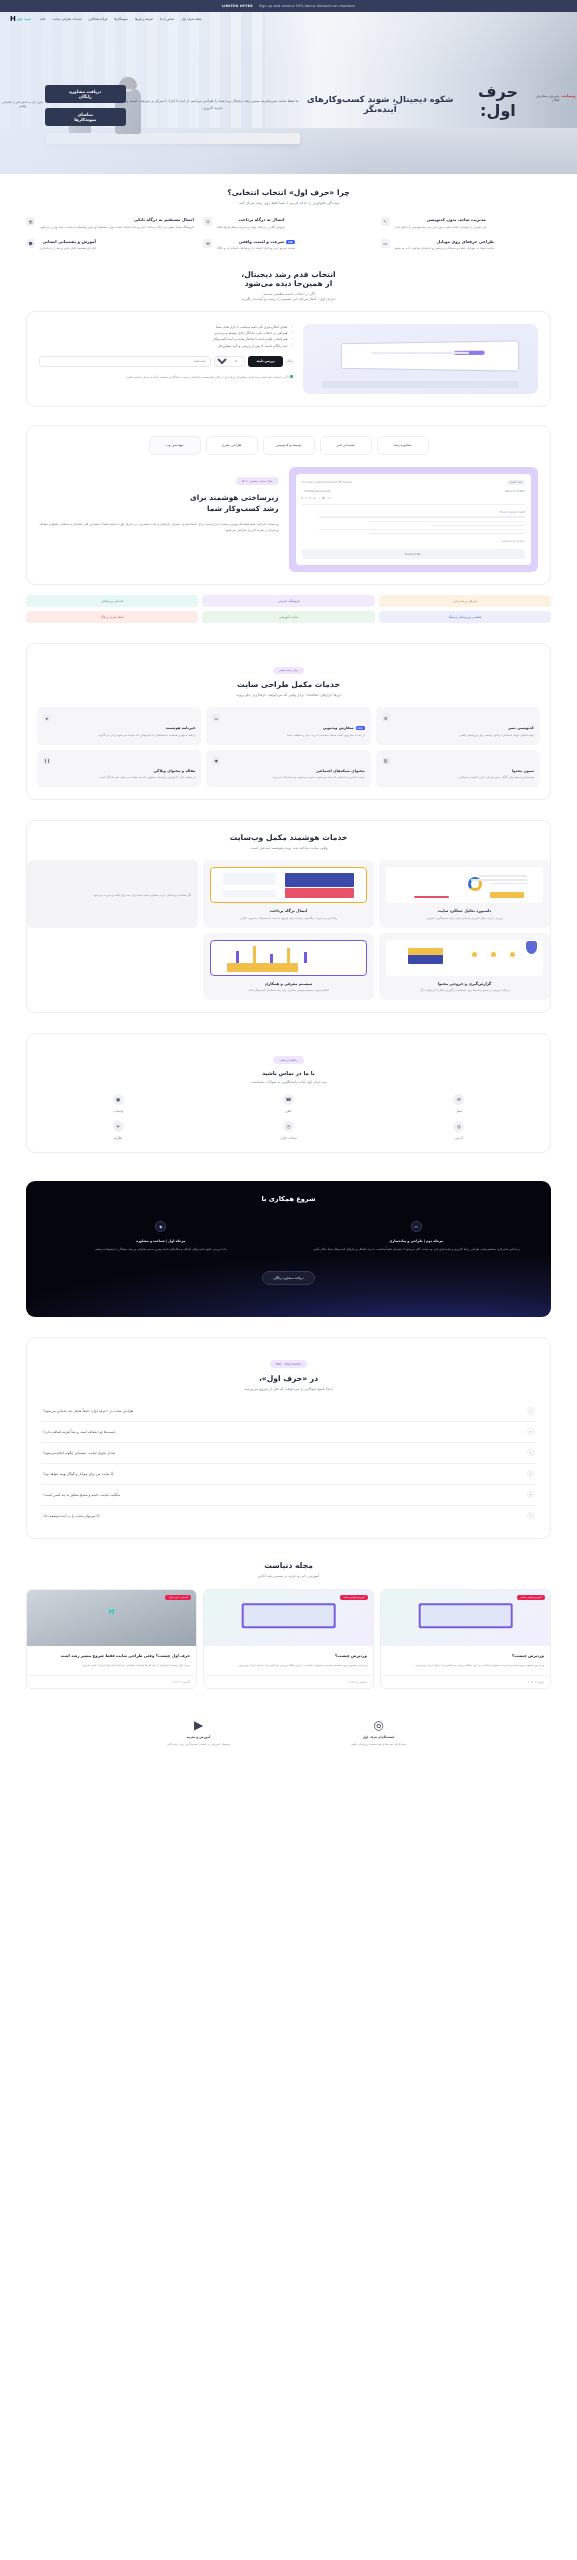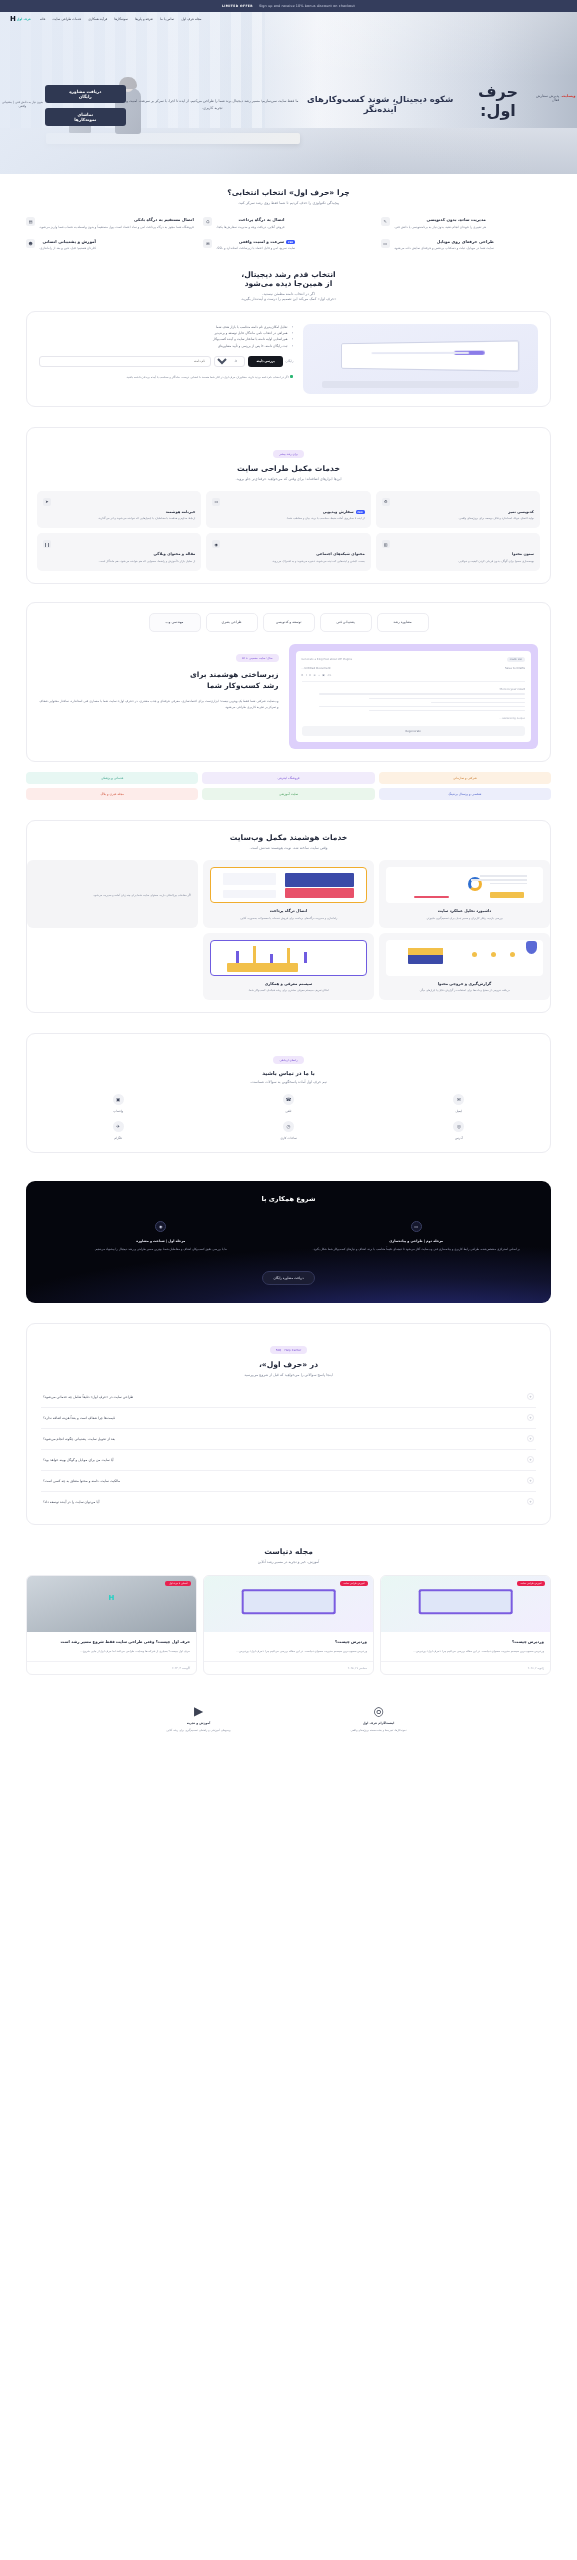--- a/index.html
+++ b/index.html
@@ -112,21 +112,21 @@
   .smart.plain{background:#f4f4f6;display:flex;align-items:center;}
 
   
   .contact-grid{display:grid;grid-template-columns:repeat(3,1fr);gap:8px;margin-top:10px;text-align:center;}
   .cbox .ic{width:11px;height:11px;border-radius:50%;background:#f0f1f5;margin:0 auto 4px;display:flex;align-items:center;justify-content:center;font-size:4.5px;color:#444c60;}
   .cbox .lbl{font-size:3.1px;color:#6c7386;}
 
   
   .cta{margin:14px 26px;border-radius:9px;overflow:hidden;background:
        radial-gradient(120% 90% at 78% 120%, #2a2f86 0%, #11132f 45%, #05060d 75%),#05060d;
-       color:#fff;padding:14px 12px 18px;text-align:center;position:relative;}
+       color:#fff;padding:14px 12px 32px;text-align:center;position:relative;}
   .cta h3{font-size:6.6px;font-weight:bold;}
   .cta .steps{display:flex;flex-direction:row-reverse;gap:10px;margin-top:18px;}
   .cta .step{flex:1;text-align:center;}
   .cta .step .circ{width:11px;height:11px;border-radius:50%;border:1px solid #3a3f63;background:#15172c;margin:0 auto 7px;display:flex;align-items:center;justify-content:center;font-size:4px;color:#cfd2e6;}
   .cta .step h5{font-size:3.3px;font-weight:bold;color:#e9eaf4;}
   .cta .step p{font-size:2.9px;line-height:2;color:#a9adc4;margin-top:4px;}
   .cta .cbtn{margin-top:18px;display:inline-block;background:#1b1d33;border:1px solid #32365a;color:#e6e8f5;font-size:3.2px;padding:4px 10px;border-radius:10px;}
 
   
   .faq-row{display:flex;flex-direction:row-reverse;align-items:center;justify-content:space-between;padding:6.5px 2px;border-bottom:1px solid #f0f0f4;}
@@ -277,60 +277,20 @@
           <div class="domain-note">
             <span class="dot"></span><span>اگر در انتخاب نام دامنه تردید دارید، مشاوران حرف اول در کنار شما هستند تا انتخابی درست، ماندگار و متناسب با آینده برندتان داشته باشید.</span>
           </div>
         </div>
         <div class="domain-left">
           <div class="mockmon">
               <div class="bar"></div>
             </div>
           <div class="mockkbd"></div>
         </div>
-      </div>
-    </div>
-  </section>
-
-  <section class="sec" style="padding-top:6px;">
-    <div class="panel" style="padding:12px 10px;">
-      <div style="text-align:center"><span class="pill-tag">برای رشد بیشتر</span></div>
-      <div class="sec-title" style="margin-top:5px">خدمات مکمل طراحی سایت</div>
-      <div class="sec-sub">این‌ها ابزارهای اضافه‌اند؛ برای وقتی که می‌خواهید حرفه‌ای‌تر جلو بروید.</div>
-      <div class="svc-grid">
-        <div class="svc">
-            <div class="ic">⚙</div>
-            <h4>کدنویسی تمیز</h4>
-            <p>تولید کدهای خوانا، استاندارد و قابل توسعه برای پروژه‌های واقعی.</p>
-          </div>
-        <div class="svc">
-            <div class="ic">▭</div>
-            <h4><span class="badge-pro">PRO</span><span>سفارش ویدیویی</span></h4>
-            <p>از ایده تا سناریوی آماده ضبط، متناسب با برند، بیان و مخاطب شما.</p>
-          </div>
-        <div class="svc">
-            <div class="ic">➤</div>
-            <h4>خبرنامه هوشمند</h4>
-            <p>ارتباط مداوم و هدفمند با مخاطبان، با ایمیل‌هایی که خوانده می‌شوند و اثر می‌گذارند.</p>
-          </div>
-        <div class="svc">
-            <div class="ic">▥</div>
-            <h4>ستون محتوا</h4>
-            <p>بهینه‌سازی محتوا برای گوگل، بدون قربانی کردن کیفیت و خوانایی.</p>
-          </div>
-        <div class="svc">
-            <div class="ic">◉</div>
-            <h4>محتوای شبکه‌های اجتماعی</h4>
-            <p>پست، کپشن و ایده‌هایی که دیده می‌شوند، ذخیره می‌شوند و به اشتراک می‌روند.</p>
-          </div>
-        <div class="svc">
-            <div class="ic">❙❙</div>
-            <h4>مقاله و محتوای وبلاگی</h4>
-            <p>از تحلیل بازار تا آموزش و راهنما، محتوایی که هم خوانده می‌شود، هم ماندگار است.</p>
-          </div>
       </div>
     </div>
   </section>
 
   <section class="sec" style="padding-top:4px;">
     <div class="panel">
       <div class="tabs">
         <div class="tab active">مهندسی وب</div>
         <div class="tab">طراحی بصری</div>
         <div class="tab">توسعه و کدنویسی</div>
@@ -380,20 +340,60 @@
       <div class="chip" style="background:#fdf1e3;color:#c97b2e">شرکتی و سازمانی</div>
       <div class="chip" style="background:#f1ecfb;color:#7b53d6">فروشگاه اینترنتی</div>
       <div class="chip" style="background:#e7f7f3;color:#2e9b82">خدماتی و پزشکی</div>
       <div class="chip" style="background:#eceefb;color:#4f62c9">شخصی و پرسنال برندینگ</div>
       <div class="chip" style="background:#eaf6ec;color:#3f9a55">سایت آموزشی</div>
       <div class="chip" style="background:#fdecea;color:#d2573f">مجله خبری و بلاگ</div>
     </div>
   </section>
 
   <section class="sec" style="padding-top:6px;">
+    <div class="panel" style="padding:12px 10px;">
+      <div style="text-align:center"><span class="pill-tag">برای رشد بیشتر</span></div>
+      <div class="sec-title" style="margin-top:5px">خدمات مکمل طراحی سایت</div>
+      <div class="sec-sub">این‌ها ابزارهای اضافه‌اند؛ برای وقتی که می‌خواهید حرفه‌ای‌تر جلو بروید.</div>
+      <div class="svc-grid">
+        <div class="svc">
+            <div class="ic">⚙</div>
+            <h4>کدنویسی تمیز</h4>
+            <p>تولید کدهای خوانا، استاندارد و قابل توسعه برای پروژه‌های واقعی.</p>
+          </div>
+        <div class="svc">
+            <div class="ic">▭</div>
+            <h4><span class="badge-pro">PRO</span><span>سفارش ویدیویی</span></h4>
+            <p>از ایده تا سناریوی آماده ضبط، متناسب با برند، بیان و مخاطب شما.</p>
+          </div>
+        <div class="svc">
+            <div class="ic">➤</div>
+            <h4>خبرنامه هوشمند</h4>
+            <p>ارتباط مداوم و هدفمند با مخاطبان، با ایمیل‌هایی که خوانده می‌شوند و اثر می‌گذارند.</p>
+          </div>
+        <div class="svc">
+            <div class="ic">▥</div>
+            <h4>ستون محتوا</h4>
+            <p>بهینه‌سازی محتوا برای گوگل، بدون قربانی کردن کیفیت و خوانایی.</p>
+          </div>
+        <div class="svc">
+            <div class="ic">◉</div>
+            <h4>محتوای شبکه‌های اجتماعی</h4>
+            <p>پست، کپشن و ایده‌هایی که دیده می‌شوند، ذخیره می‌شوند و به اشتراک می‌روند.</p>
+          </div>
+        <div class="svc">
+            <div class="ic">❙❙</div>
+            <h4>مقاله و محتوای وبلاگی</h4>
+            <p>از تحلیل بازار تا آموزش و راهنما، محتوایی که هم خوانده می‌شود، هم ماندگار است.</p>
+          </div>
+      </div>
+    </div>
+  </section>
+
+  <section class="sec" style="padding-top:6px;">
     <div class="panel" style="padding:12px 0;">
       <div class="sec-title">خدمات هوشمند مکمل وب‌سایت</div>
       <div class="sec-sub">وقتی سایت ساخته شد، نوبت هوشمند شدنش است.</div>
       <div class="smart-grid">
         <div class="smart">
           <div class="art" style="background:#fff;">
             <div style="position:absolute;left:52%;top:26%;width:14px;height:14px;border-radius:50%;border:3px solid #2f6fd0;border-right-color:#f2b233;border-bottom-color:#f2b233;"></div>
             <div style="position:absolute;right:10%;top:22%;width:30%;height:1.6px;background:#e7e9ef;"></div>
             <div style="position:absolute;right:10%;top:32%;width:36%;height:1.6px;background:#e7e9ef;"></div>
             <div style="position:absolute;right:10%;top:42%;width:24%;height:1.6px;background:#e7e9ef;"></div>

